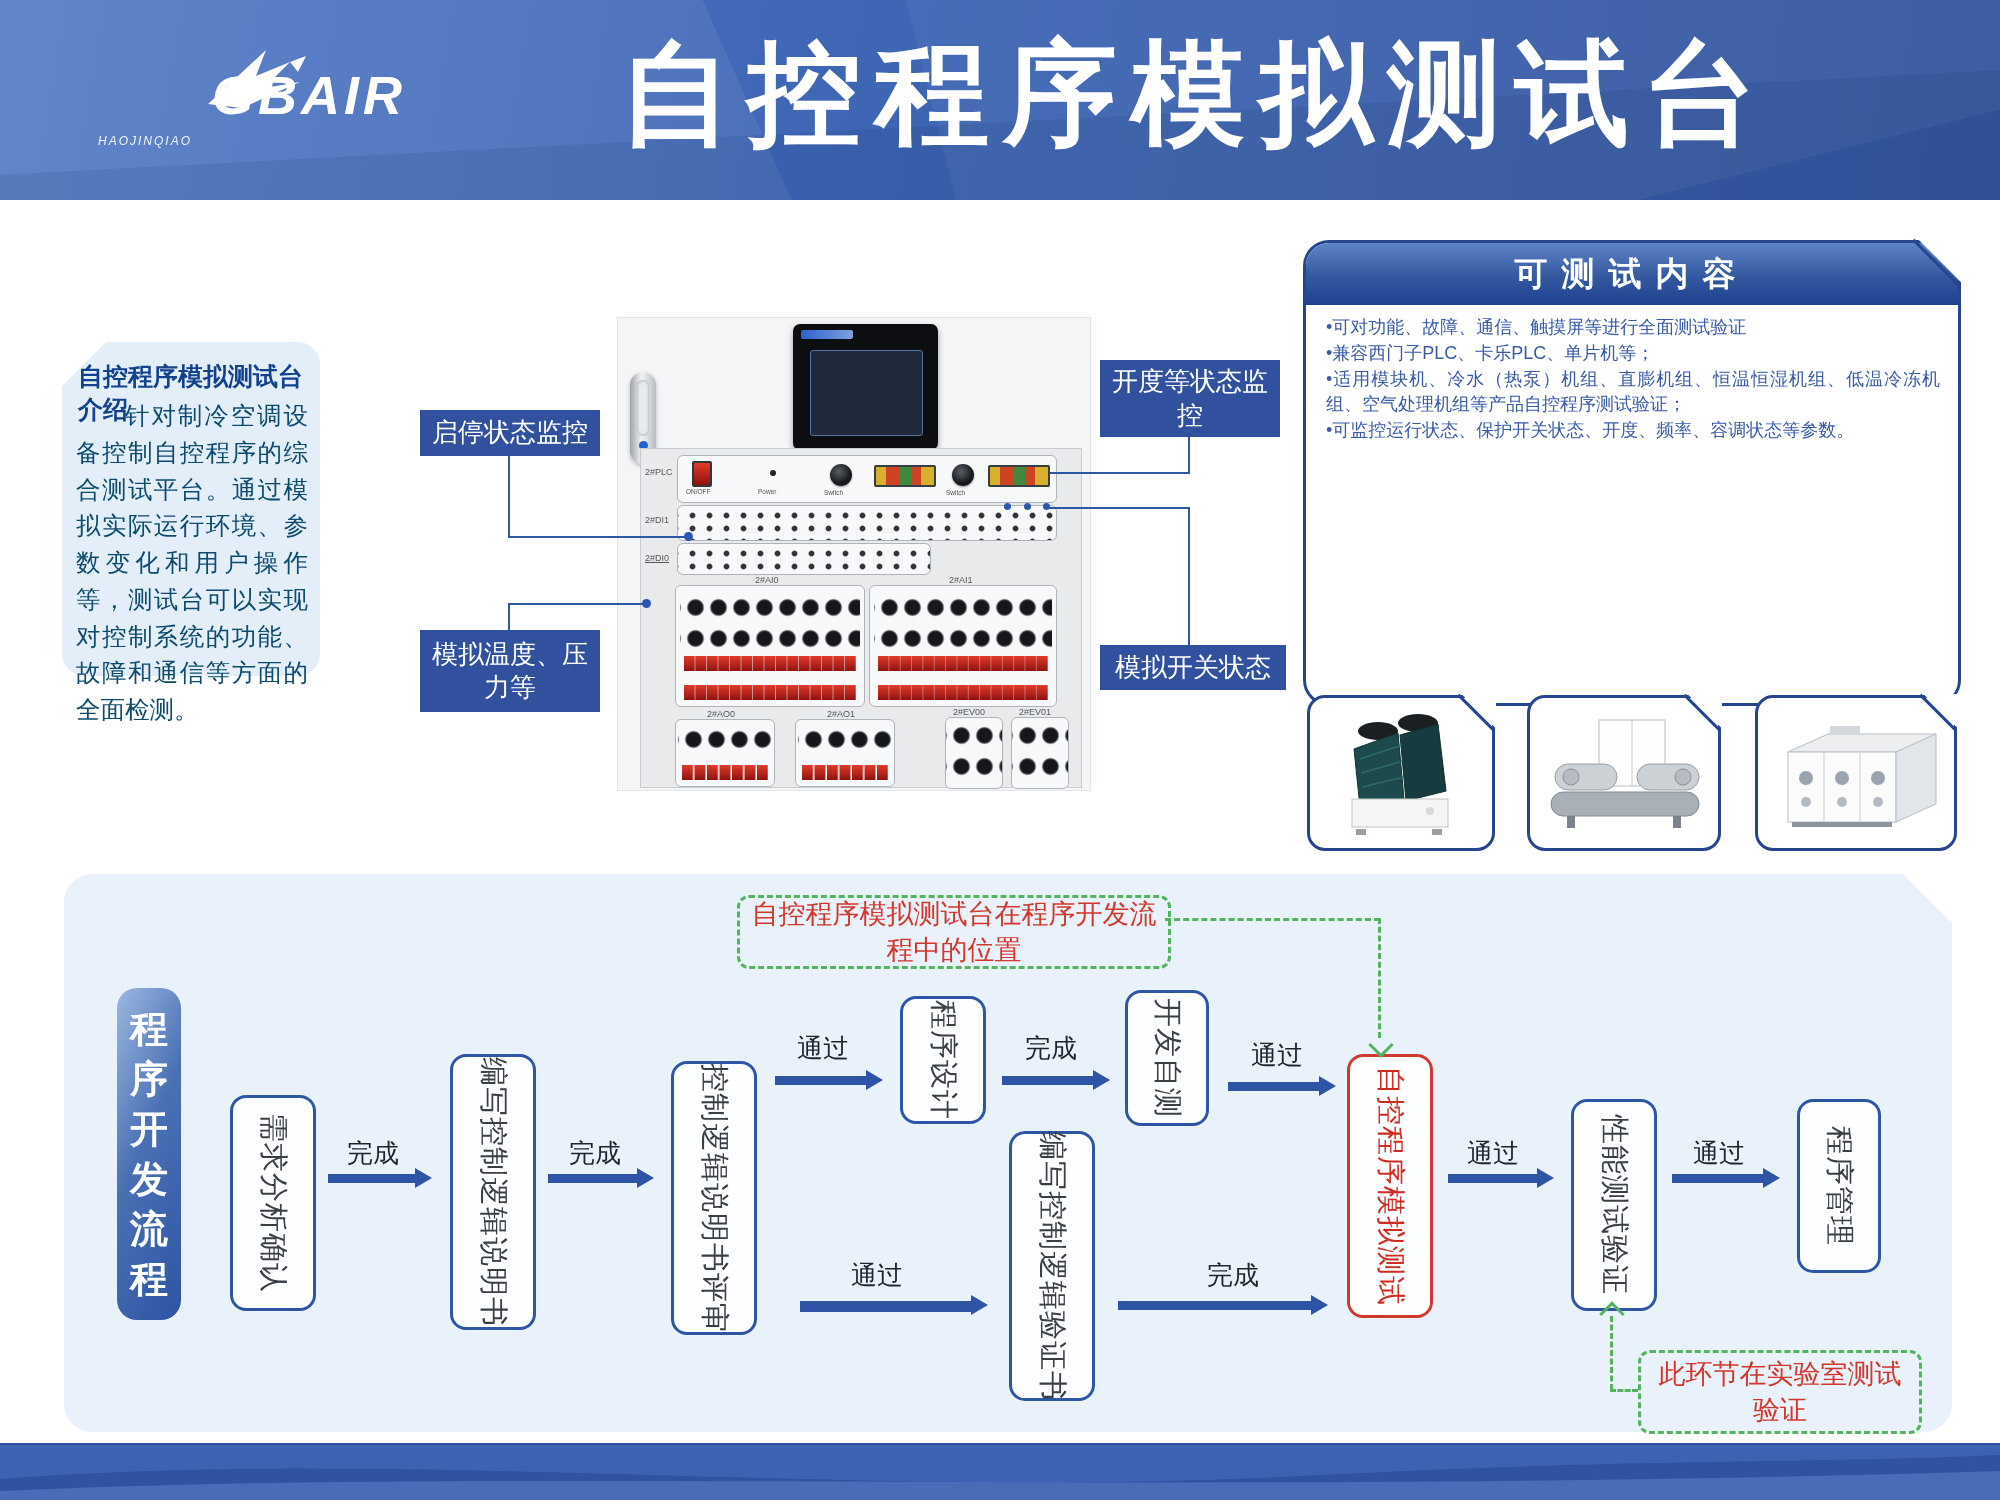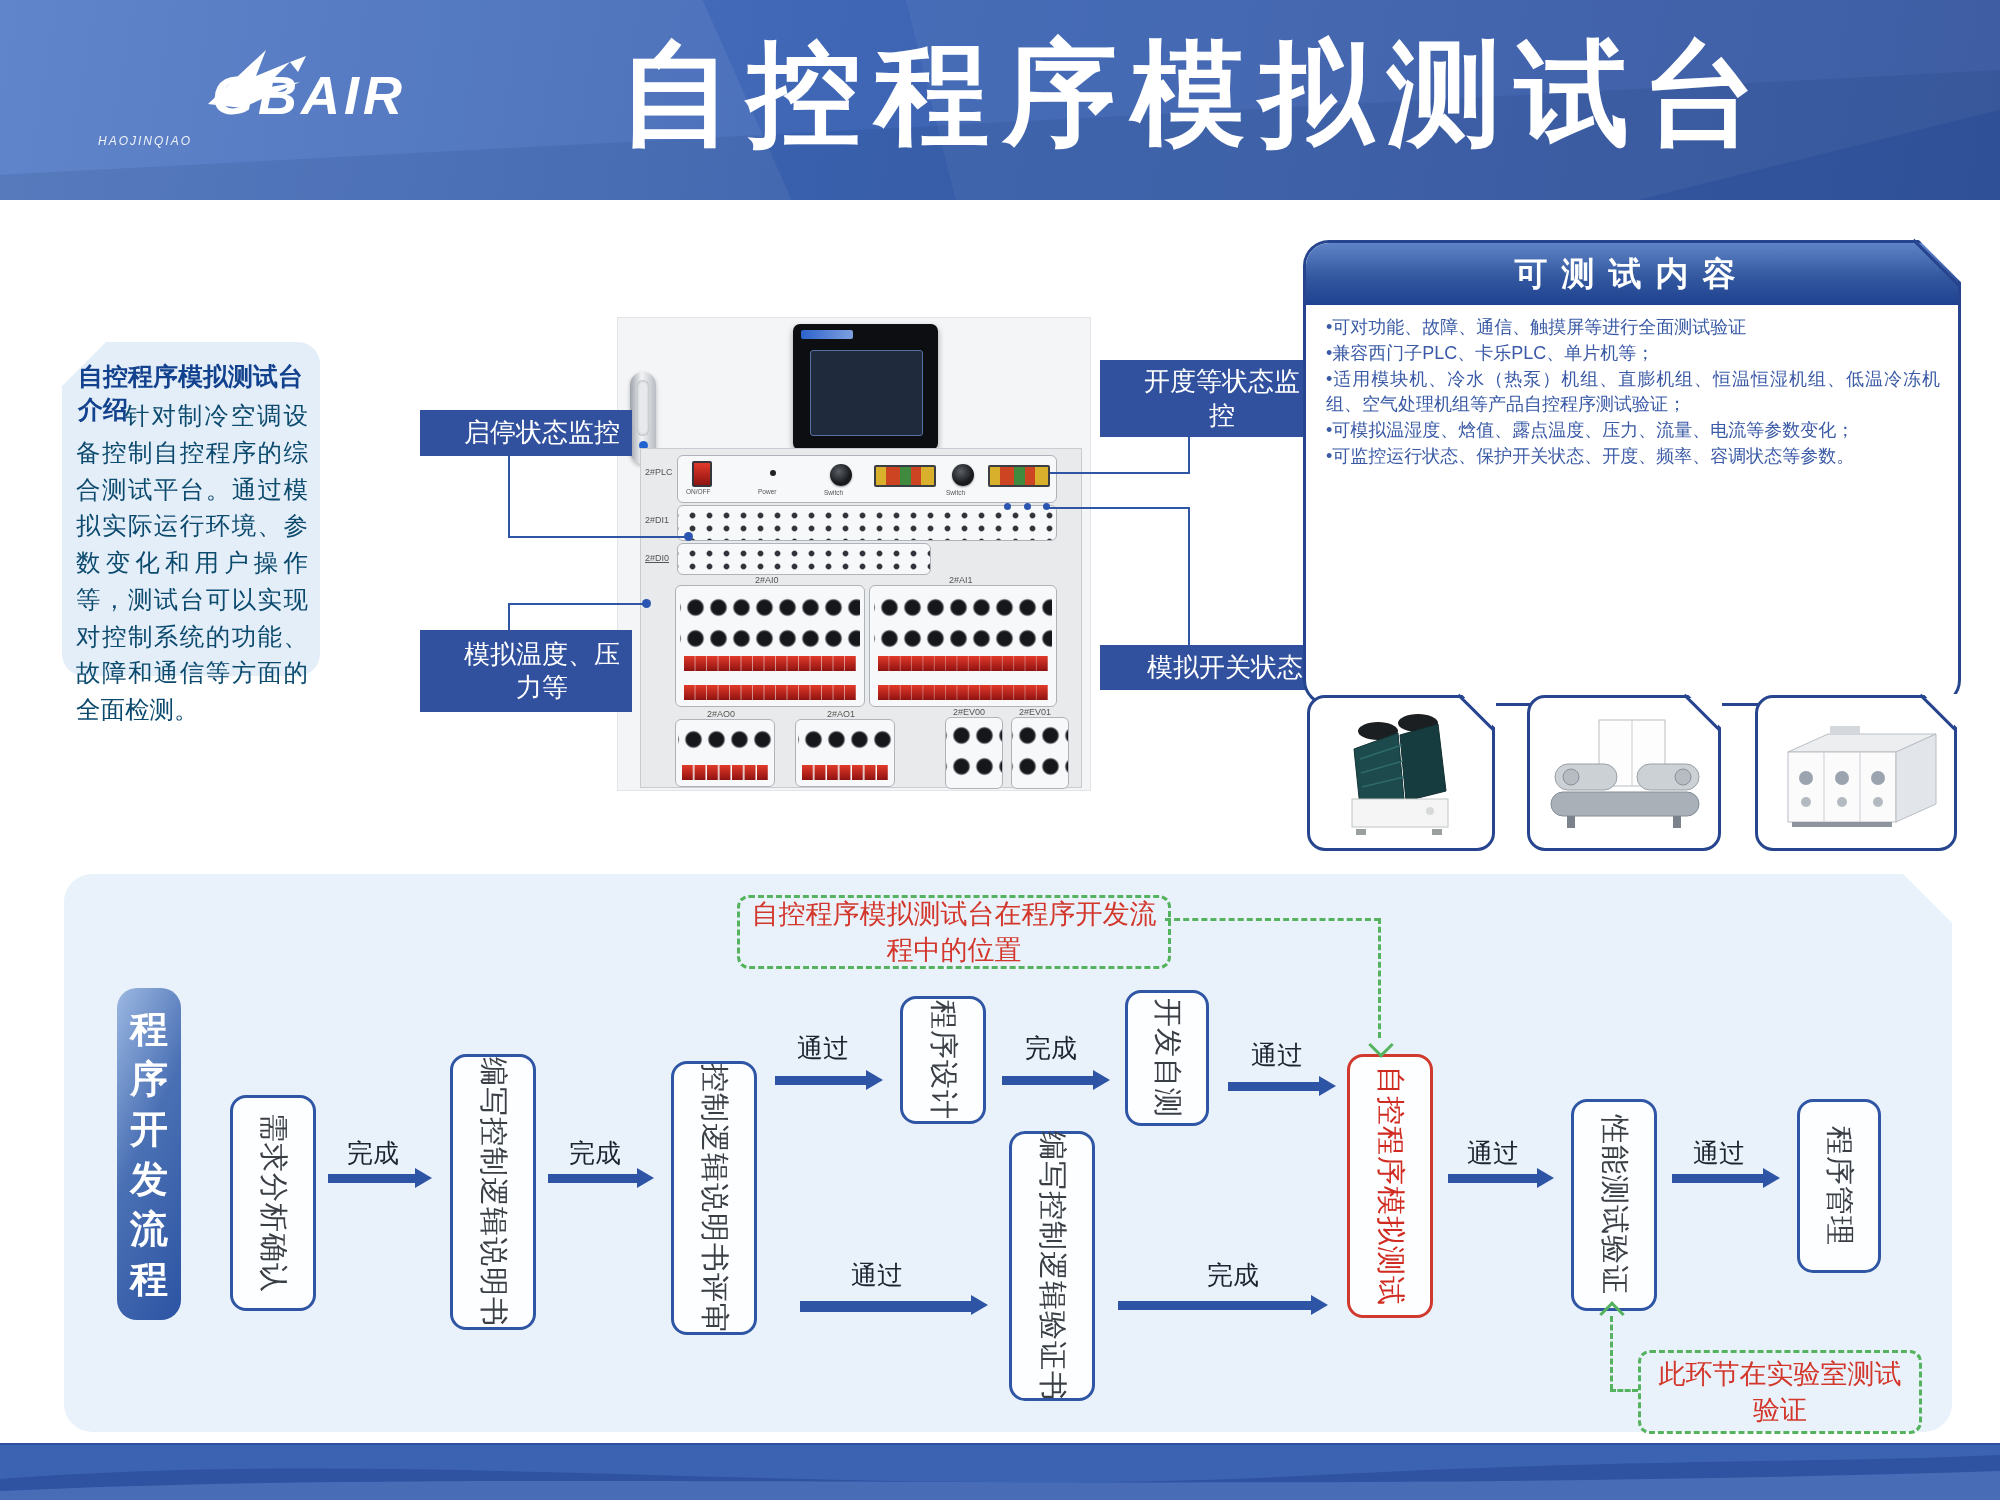--- a/index.html
+++ b/index.html
@@ -14,21 +14,21 @@
   .streak.s2{left:900px;top:-420px;width:1400px;height:620px;transform:rotate(-14deg);background:rgba(255,255,255,.05);}
   .streak.s3{left:-100px;top:120px;width:2300px;height:300px;transform:rotate(-3deg);background:rgba(10,35,90,.10);}
   .hdr-title{position:absolute;left:430px;right:40px;top:18px;text-align:center;color:#fff;
              font-size:114px;font-weight:900;letter-spacing:14px;white-space:nowrap;}
   .logo{position:absolute;left:92px;top:42px;width:340px;height:110px;color:#fff;text-align:center;}
   .logo-word{position:absolute;left:120px;top:22px;font-size:54px;font-weight:800;font-style:italic;letter-spacing:4px;}
   .logo-sub{position:absolute;left:6px;top:92px;font-size:12px;font-style:italic;letter-spacing:2px;opacity:.9;}
 
   
   .navy-label{position:absolute;background:#31519e;color:#fff;display:flex;align-items:center;justify-content:center;
-              text-align:center;font-size:26px;line-height:1.28;font-weight:500;padding-left:32px;}
+              text-align:center;font-size:26px;line-height:1.28;font-weight:500;}
   .cline{position:absolute;background:#2f55a5;}
   .cdot{position:absolute;border-radius:50%;background:#2a55b0;}
 
   .intro-box{position:absolute;left:62px;top:342px;width:258px;height:334px;background:#e4eef9;border-radius:22px;}
   .intro-chamfer{position:absolute;left:-1px;top:-1px;width:46px;height:46px;background:#fff;
                  clip-path:polygon(0 0,100% 0,0 100%);}
   .intro-title{position:absolute;left:16px;right:10px;top:18px;font-size:25px;font-weight:800;color:#12418e;}
   .intro-body{position:absolute;left:14px;right:12px;top:56px;font-size:24.5px;line-height:1.5;color:#0c4a6e;
               text-align:justify;text-indent:2em;}
 
@@ -207,21 +207,20 @@
   <div class="cdot" style="left:1043px;top:503px;width:7px;height:7px;"></div>
 
   <div class="test-box">
     <div class="test-hdr">可测试内容</div>
     <div class="chamfer-tr"></div>
     <div class="chamfer-line"></div>
     <div class="test-body">
       <div>•可对功能、故障、通信、触摸屏等进行全面测试验证</div>
       <div>•兼容西门子PLC、卡乐PLC、单片机等；</div>
       <div>•适用模块机、冷水（热泵）机组、直膨机组、恒温恒湿机组、低温冷冻机组、空气处理机组等产品自控程序测试验证；</div>
-      <div>•可模拟温湿度、焓值、露点温度、压力、流量、电流等参数变化；</div>
       <div>•可监控运行状态、保护开关状态、开度、频率、容调状态等参数。</div>
     </div>
   </div>
 
   <div class="prod" style="left:1307px;top:695px;width:182px;">
     <div class="chamfer-tr"></div>
     <div class="chamfer-line"></div>
     <svg width="150" height="132" viewBox="0 0 150 132">
       <ellipse cx="52" cy="24" rx="20" ry="9" fill="#1c1f22"></ellipse>
       <ellipse cx="92" cy="16" rx="20" ry="9" fill="#1c1f22"></ellipse>

